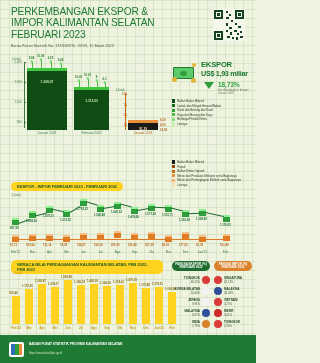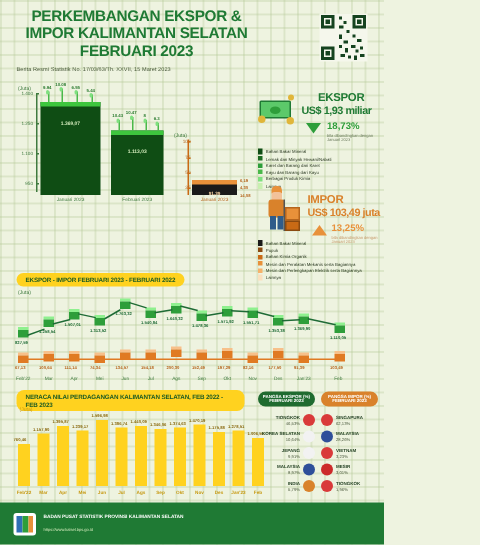--- a/index.html
+++ b/index.html
@@ -15,23 +15,22 @@
     background-image:
       linear-gradient(to right, rgba(180,200,150,.32) 1px, transparent 1px),
       linear-gradient(to bottom, rgba(180,200,150,.32) 1px, transparent 1px);
     background-size:9px 9px;
   }
 
   
   .header { position:absolute; left:0; top:0; width:256px; height:55px; }
   .h-title {
     position:absolute; left:11px; top:6px; width:160px;
-    color:#1f7a34; font-weight:bold; font-size:10.2px; line-height:11.4px;
+    color:#1f7a34; font-weight:normal; font-size:10.2px; line-height:11.4px;
     letter-spacing:-.2px;
-    text-align:center;
   }
   .h-sub {
     position:absolute; left:11px; top:44px; width:170px;
     color:#4a5a3c; font-size:3.7px; letter-spacing:.05px;
   }
   .qr { position:absolute; right:11px; top:9px; width:32px; height:32px; background:#f5f7ec; }
   .qr i { position:absolute; background:#15431f; }
 
   
   .chart-top { position:absolute; left:0; top:55px; width:168px; height:130px; }
@@ -246,21 +245,21 @@
   </div>
 
   <div class="callout" style="left:172px;top:58px;width:82px;height:48px;">
     <div style="position:absolute;left:0;top:3px;width:26px;height:22px;">
       <div style="position:absolute;left:1px;top:6px;width:21px;height:12px;background:#5cc96a;border:.7px solid #1f7a34;border-radius:1px;"></div>
       <div style="position:absolute;left:8px;top:10px;width:7px;height:5px;background:#2e9e3a;border-radius:50%;"></div>
       <div style="position:absolute;left:0px;top:16px;width:5px;height:5px;background:#e0b63a;border-radius:50%;"></div>
       <div style="position:absolute;left:19px;top:17px;width:5px;height:5px;background:#e0b63a;border-radius:50%;"></div>
       <div style="position:absolute;left:20px;top:2px;width:4px;height:4px;background:#e0b63a;border-radius:50%;"></div>
     </div>
-    <div class="co-title" style="position:absolute;left:29px;top:2px;margin-left:11px;">EKSPOR</div>
+    <div class="co-title" style="position:absolute;left:29px;top:2px;">EKSPOR</div>
     <div class="co-val" style="position:absolute;left:29px;top:11px;">US$ 1,93 miliar</div>
     <div class="tri-down" style="position:absolute;left:32px;top:24px;"></div>
     <div class="pct" style="position:absolute;left:46px;top:23px;color:#2e9e3a;">18,73%</div>
     <div class="pctnote" style="position:absolute;left:46px;top:31px;width:35px;color:#6b7a5c;">bila dibandingkan dengan Januari 2023</div>
   </div>
 
   <div class="legend" style="left:172px;top:99px;">
     <div>
         <span class="sw" style="background:#0f4d14;"></span>
         <span class="tx">Bahan Bakar Mineral</span>
@@ -280,37 +279,20 @@
     <div>
         <span class="sw" style="background:#7fe07f;"></span>
         <span class="tx">Berbagai Produk Kimia</span>
       </div>
     <div>
         <span class="sw" style="background:#c8f0b0;"></span>
         <span class="tx">Lainnya</span>
       </div>
   </div>
 
-  <div class="callout" style="left:172px;top:124px;width:82px;height:44px;">
-    <div style="position:absolute;left:0;top:0;width:30px;height:34px;">
-      <div style="position:absolute;left:9px;top:0px;width:7px;height:5px;background:#e8913a;border-radius:3px 3px 0 0;"></div>
-      <div style="position:absolute;left:9px;top:4px;width:7px;height:6px;background:#f2c29a;border-radius:2px;"></div>
-      <div style="position:absolute;left:7px;top:9px;width:11px;height:12px;background:#d9822b;border-radius:2px;"></div>
-      <div style="position:absolute;left:8px;top:20px;width:4px;height:9px;background:#2f5c8a;"></div>
-      <div style="position:absolute;left:13px;top:20px;width:4px;height:9px;background:#2f5c8a;"></div>
-      <div style="position:absolute;left:18px;top:14px;width:10px;height:9px;background:#e8913a;border:.7px solid #b5651d;"></div>
-      <div style="position:absolute;left:18px;top:23px;width:10px;height:7px;background:#c96a15;border:.7px solid #8a4a10;"></div>
-      <div style="position:absolute;left:17px;top:9px;width:.8px;height:21px;background:#555;"></div>
-    </div>
-    <div class="co-titleO" style="position:absolute;left:33px;top:4px;">IMPOR</div>
-    <div class="co-valO" style="position:absolute;left:33px;top:13px;">US$ 103,49 juta</div>
-    <div class="tri-up" style="position:absolute;left:36px;top:26px;"></div>
-    <div class="pct" style="position:absolute;left:49px;top:25px;color:#e8913a;">13,25%</div>
-    <div class="pctnote" style="position:absolute;left:49px;top:33px;width:33px;color:#c79a6a;">bila dibandingkan dengan Januari 2023</div>
-  </div>
 
   <div class="legend" style="left:172px;top:160px;">
     <div>
         <span class="sw" style="background:#1a1a1a;"></span>
         <span class="tx">Bahan Bakar Mineral</span>
       </div>
     <div>
         <span class="sw" style="background:#8a4a10;"></span>
         <span class="tx">Pupuk</span>
       </div>

